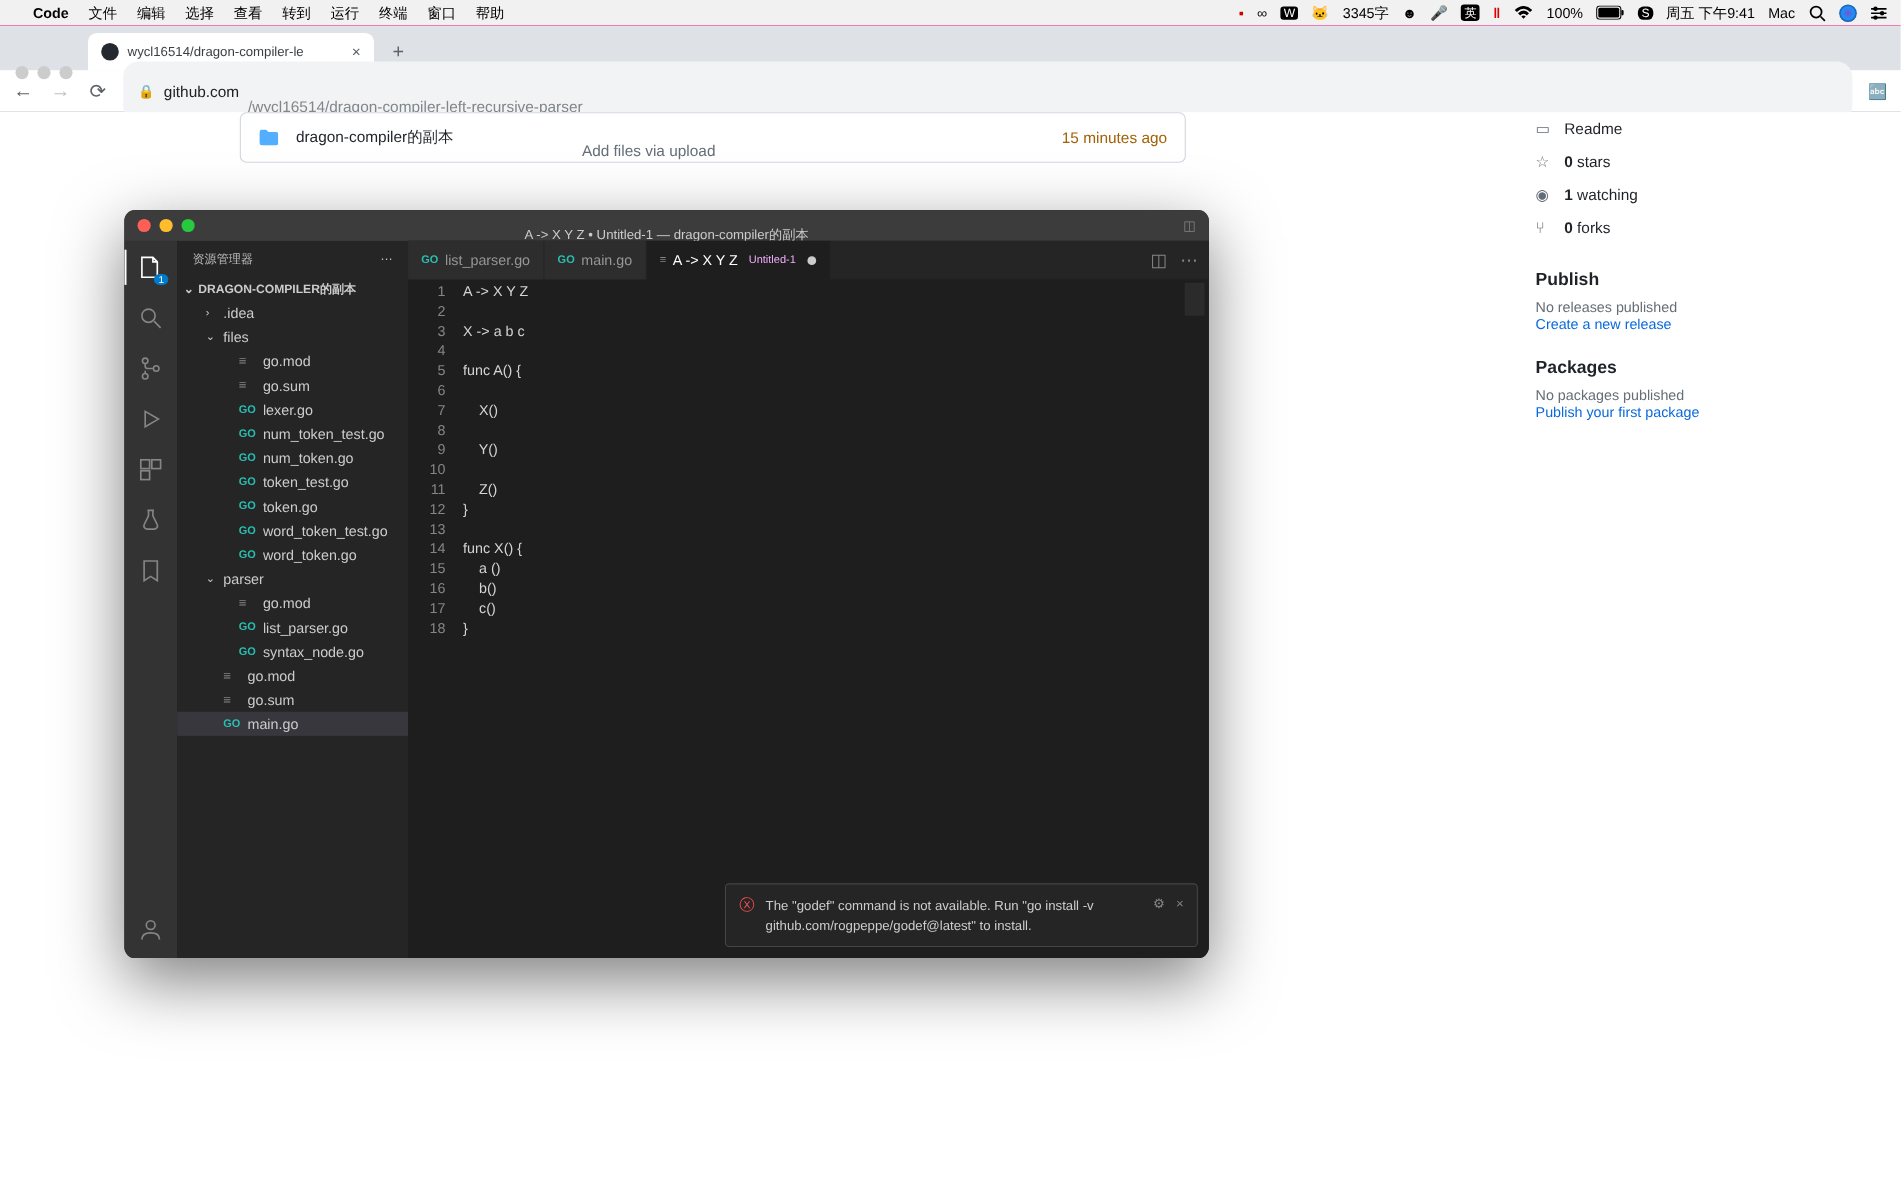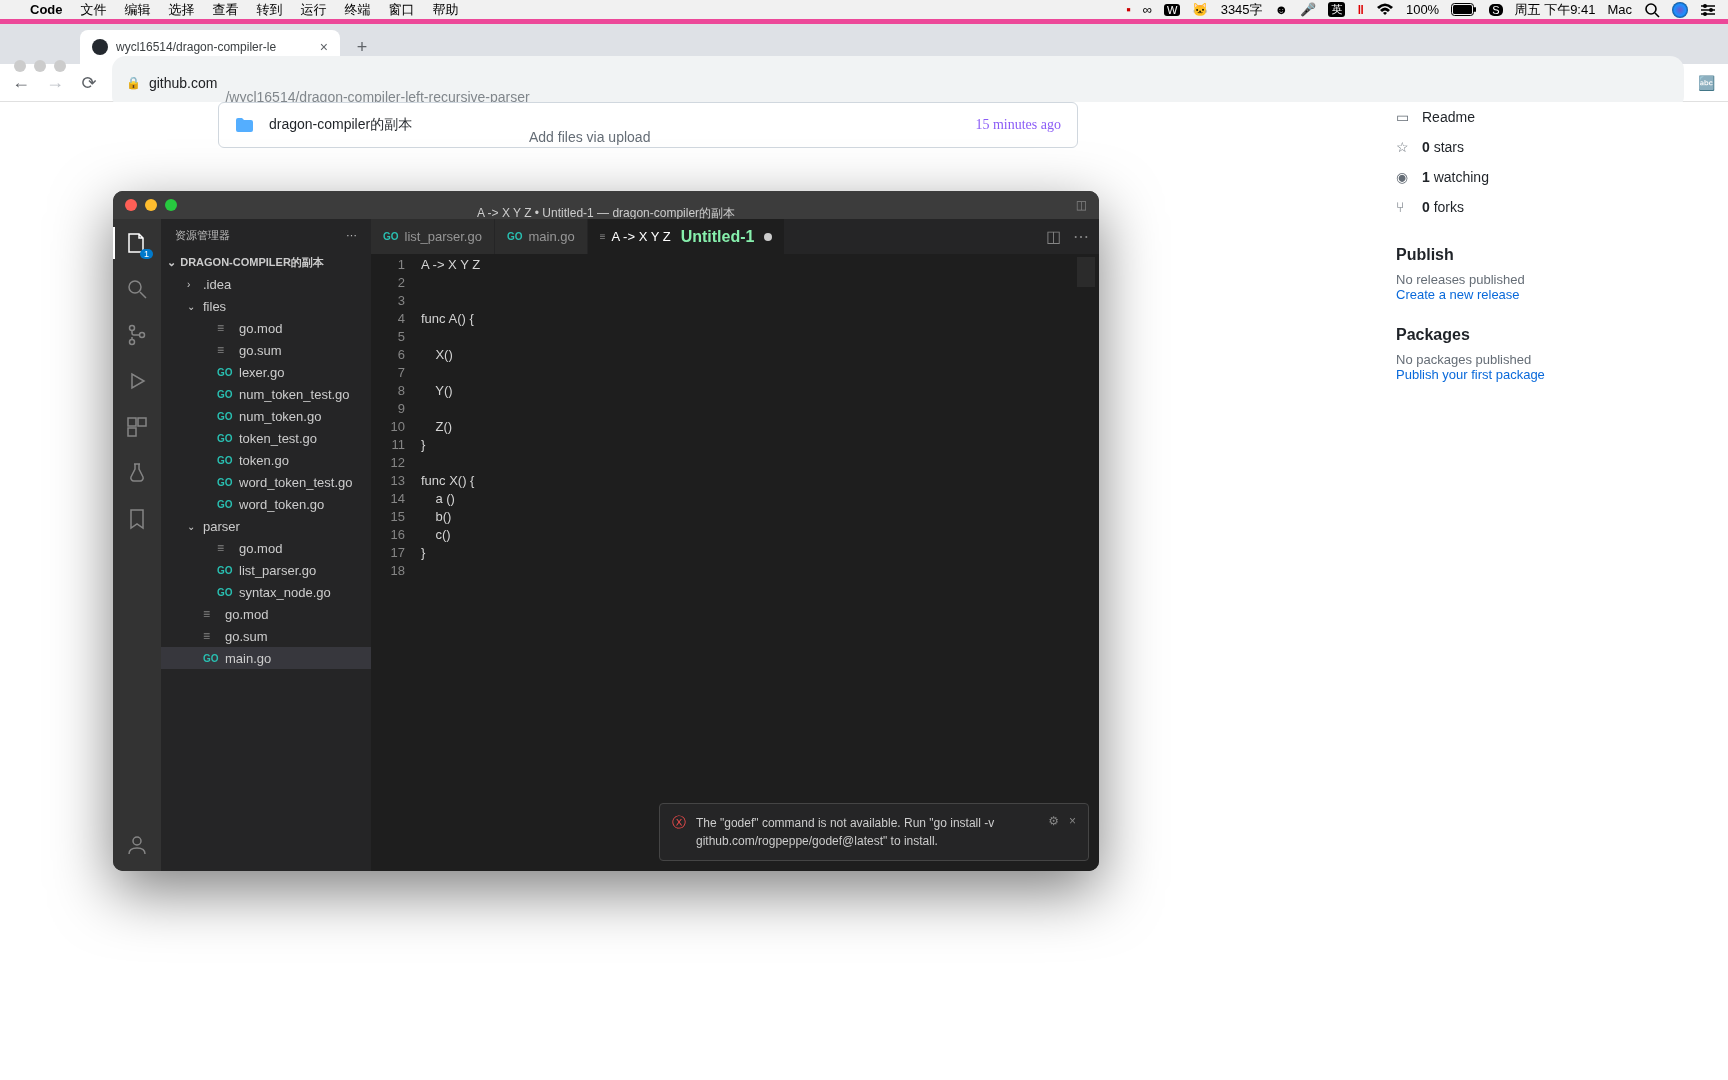--- a/index.html
+++ b/index.html
@@ -1,19 +1,19 @@
 <!DOCTYPE html>
 <html><head>
 <meta charset="utf-8">
 <style>
 * { margin: 0; padding: 0; box-sizing: border-box; font-family: -apple-system, BlinkMacSystemFont, "Helvetica Neue", Arial, sans-serif; }
 body { width: 1728px; height: 1080px; background: #fff; overflow: hidden; position: relative; }
 
 
-.menubar { height: 24px; background: rgba(240,240,240,0.95); display: flex; align-items: center; padding: 0 12px; font-size: 13px; gap: 18px; border-bottom: 5px solid #ec4899; }
+.menubar { height: 24px; background: rgba(240,240,240,0.95); display: flex; align-items: center; padding: 0 12px; font-size: 13px; gap: 18px; border-bottom: 1px solid #ec4899; }
 .menubar .apple { font-size: 15px; }
 .menubar .app-name { font-weight: 600; }
 .menubar .spacer { flex: 1; }
 .menubar .right { display: flex; align-items: center; gap: 12px; font-size: 13px; }
 .menubar .right span { display: flex; align-items: center; }
 
 
 .chrome { position: absolute; top: 24px; left: 0; width: 1728px; height: 1056px; background: #fff; }
 .tabstrip { height: 40px; background: #dee1e6; display: flex; align-items: flex-end; padding-left: 80px; }
 .traffic-lights-chrome { position: absolute; top: 36px; left: 14px; display: flex; gap: 8px; }
@@ -30,21 +30,21 @@
 
 
 .gh-page { position: relative; height: calc(100% - 78px); background: #fff; }
 .gh-files { position: absolute; left: 218px; top: 0; width: 860px; border: 1px solid #d0d7de; border-radius: 6px; }
 .gh-row { display: flex; align-items: center; height: 44px; padding: 0 16px; border-top: 1px solid #d0d7de; font-size: 14px; color: #656d76; }
 .gh-row:first-child { border-top: none; }
 .gh-row .ficon { width: 20px; margin-right: 14px; color: #54aeff; }
 .gh-row .ficon.file { color: #656d76; }
 .gh-row .fname { color: #1f2328; width: 260px; }
 .gh-row .fmsg { flex: 1; color: #656d76; margin-top: 24px; }
-.gh-row .ftime { color: #8b5cf6; font-family: Liberation Serif, serif; }
+.gh-row .ftime { color: #a16207; }
 
 .gh-side { position: absolute; right: 0; top: 0; width: 340px; padding: 0 28px 0 8px; font-size: 14px; color: #1f2328; }
 .gh-side-item { display: flex; align-items: center; gap: 10px; height: 30px; }
 .gh-side-item .sicon { width: 16px; color: #656d76; }
 .gh-side h3 { font-size: 16px; font-weight: 600; margin-top: 24px; margin-bottom: 8px; }
 .gh-side .muted { color: #656d76; font-size: 13px; }
 .gh-side .link { color: #0969da; font-size: 13px; }
 .gh-side .bold { font-weight: 600; }
 
 
@@ -76,21 +76,21 @@
 .tree-item .ficon { width: 16px; color: #858585; font-size: 12px; }
 .tree-item .ficon.go { color: #29beb0; font-size: 10px; font-weight: bold; }
 
 .editor-area { flex: 1; display: flex; flex-direction: column; background: #1e1e1e; min-width: 0; position: relative; }
 .tabsbar { height: 35px; background: #252526; display: flex; align-items: stretch; }
 .etab { display: flex; align-items: center; padding: 0 12px; gap: 6px; font-size: 13px; color: #969696; background: #2d2d2d; border-right: 1px solid #252526; }
 .etab.active { background: #1e1e1e; color: #fff; }
 .etab .ico { color: #29beb0; font-size: 10px; font-weight: bold; }
 .etab .ico.txt { color: #858585; }
 .etab .dirty { width: 8px; height: 8px; border-radius: 50%; background: #cccccc; margin-left: 4px; }
-.etab .sub { color: #86efac; font-size: 16px; margin-left: 4px; font-weight: bold; }
+.etab .sub { color: #f0abfc; font-size: 10px; margin-left: 4px; }
 .tabs-right { margin-left: auto; display: flex; align-items: center; gap: 12px; padding: 0 10px; color: #858585; }
 
 .code { flex: 1; display: flex; font-family: Menlo, Monaco, "Courier New", monospace; font-size: 13px; line-height: 18px; padding-top: 2px; position: relative; }
 .gutter { width: 50px; text-align: right; color: #858585; padding-right: 16px; user-select: none; }
 .codelines { flex: 1; color: #d4d4d4; white-space: pre; position: relative; }
 .minimap { position: absolute; top: 38px; right: 4px; width: 18px; height: 30px; background: rgba(200,200,200,0.08); }
 
 .toast { position: absolute; bottom: 10px; right: 10px; width: 430px; background: #252526; border: 1px solid #454545; border-radius: 4px; padding: 10px 12px; font-size: 12px; color: #cccccc; display: flex; gap: 10px; }
 .toast .err { color: #f14c4c; font-size: 14px; }
 .toast .msg { flex: 1; line-height: 1.5; }
@@ -430,21 +430,21 @@
             <div>10</div>
             <div>11</div>
             <div>12</div>
             <div>13</div>
             <div>14</div>
             <div>15</div>
             <div>16</div>
             <div>17</div>
             <div>18</div>
           </div>
-        <div class="codelines" id="codelines"><div>A -&gt; X Y Z</div><div> </div><div> </div><div>func A() {</div><div> </div><div>    X()</div><div> </div><div>    Y()</div><div> </div><div>    Z()</div><div>}</div><div> </div><div>func X() {</div><div>    a ()</div><div>    b()</div><div>    c()</div><div>}</div></div>
+        <div class="codelines" id="codelines"><div>A -&gt; X Y Z</div><div> </div><div>X -&gt; a b c</div><div> </div><div>func A() {</div><div> </div><div>    X()</div><div> </div><div>    Y()</div><div> </div><div>    Z()</div><div>}</div><div> </div><div>func X() {</div><div>    a ()</div><div>    b()</div><div>    c()</div><div>}</div></div>
       </div>
       <div class="minimap"></div>
 
       <div class="toast">
         <span class="err">ⓧ</span>
         <span class="msg">The "godef" command is not available. Run "go install -v github.com/rogpeppe/godef@latest" to install.</span>
         <div class="acts">
           <span>⚙</span>
           <span>×</span>
         </div>

